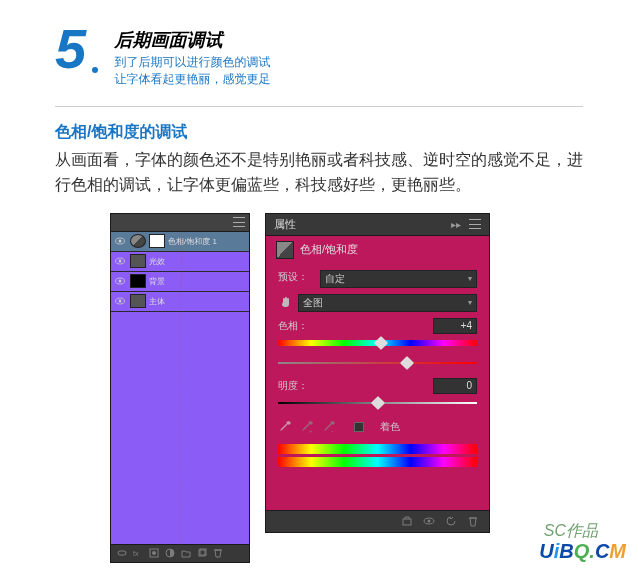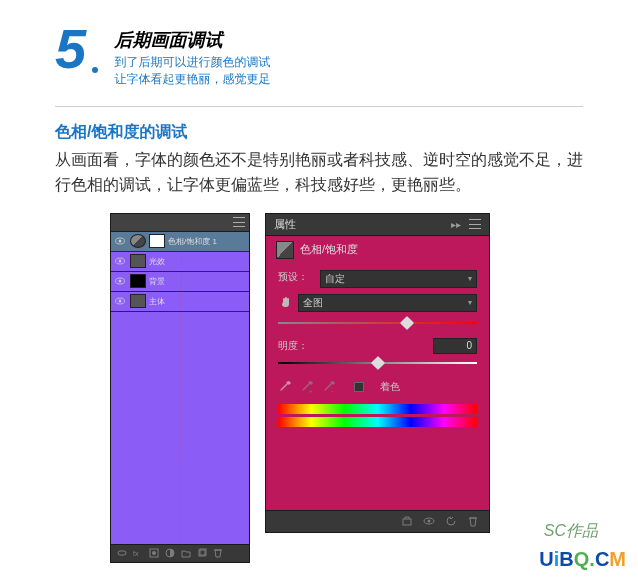--- a/index.html
+++ b/index.html
@@ -76,21 +76,21 @@
     .colorize-check { display: flex; align-items: center; gap: 16px; margin-left: 10px; }
     .checkbox { width: 10px; height: 10px; background: #333; border: 1px solid #666; }
     .colorize-label { font-size: 10px; color: #ccc; }
     
     .spectrum-bars { margin-top: 8px; }
     .spectrum { height: 10px; background: linear-gradient(90deg, red, yellow, lime, cyan, blue, magenta, red); margin-bottom: 3px; }
     
     .props-footer { position: absolute; bottom: 0; left: 0; right: 0; height: 22px; background: #383838; border-top: 1px solid #1a1a1a; display: flex; align-items: center; justify-content: flex-end; gap: 10px; padding: 0 10px; }
     .pf-icon { width: 12px; height: 12px; opacity: 0.6; }
     
-    .watermark { position: absolute; right: 12px; bottom: 6px; font-size: 20px; font-weight: bold; color: #0b4aa8; }
+    .watermark { position: absolute; right: 12px; bottom: 14px; font-size: 20px; font-weight: bold; color: #0b4aa8; font-style: italic; }
     .watermark .o1 { color: #2196f3; }
     .watermark .o2 { color: #4caf50; }
     .watermark-sc { position: absolute; right: 40px; bottom: 35px; font-size: 16px; color: #6fa06f; font-style: italic; }
   </style>
 </head>
 <body>
 
 <div class="header-section">
   <div class="step-number">
     <svg viewBox="0 0 50 60">
@@ -223,20 +223,30 @@
           <svg width="12" height="12" viewBox="0 0 12 12">
               <path d="M3 6V3a1 1 0 012 0v3V2a1 1 0 012 0v4V3a1 1 0 012 0v5a3 3 0 01-3 3H5a3 3 0 01-3-3l1-2z" fill="#bbb"></path>
             </svg>
         </div>
         <div class="prop-select">
           <span>全图</span>
           <span class="chev">▾</span>
         </div>
       </div>
 
+      <div class="slider-group">
+        <div class="slider-label-row">
+          <span class="slider-label">色相：</span>
+          <div class="slider-value">+4</div>
+        </div>
+        <div class="slider-track">
+          <div class="slider-bar hue"></div>
+          <div class="slider-thumb" style="left:52%"></div>
+        </div>
+      </div>
 
       <div class="slider-group">
         <div class="slider-track">
           <div class="slider-bar sat"></div>
           <div class="slider-thumb" style="left:65%"></div>
         </div>
       </div>
 
       <div class="slider-group">
         <div class="slider-label-row">

